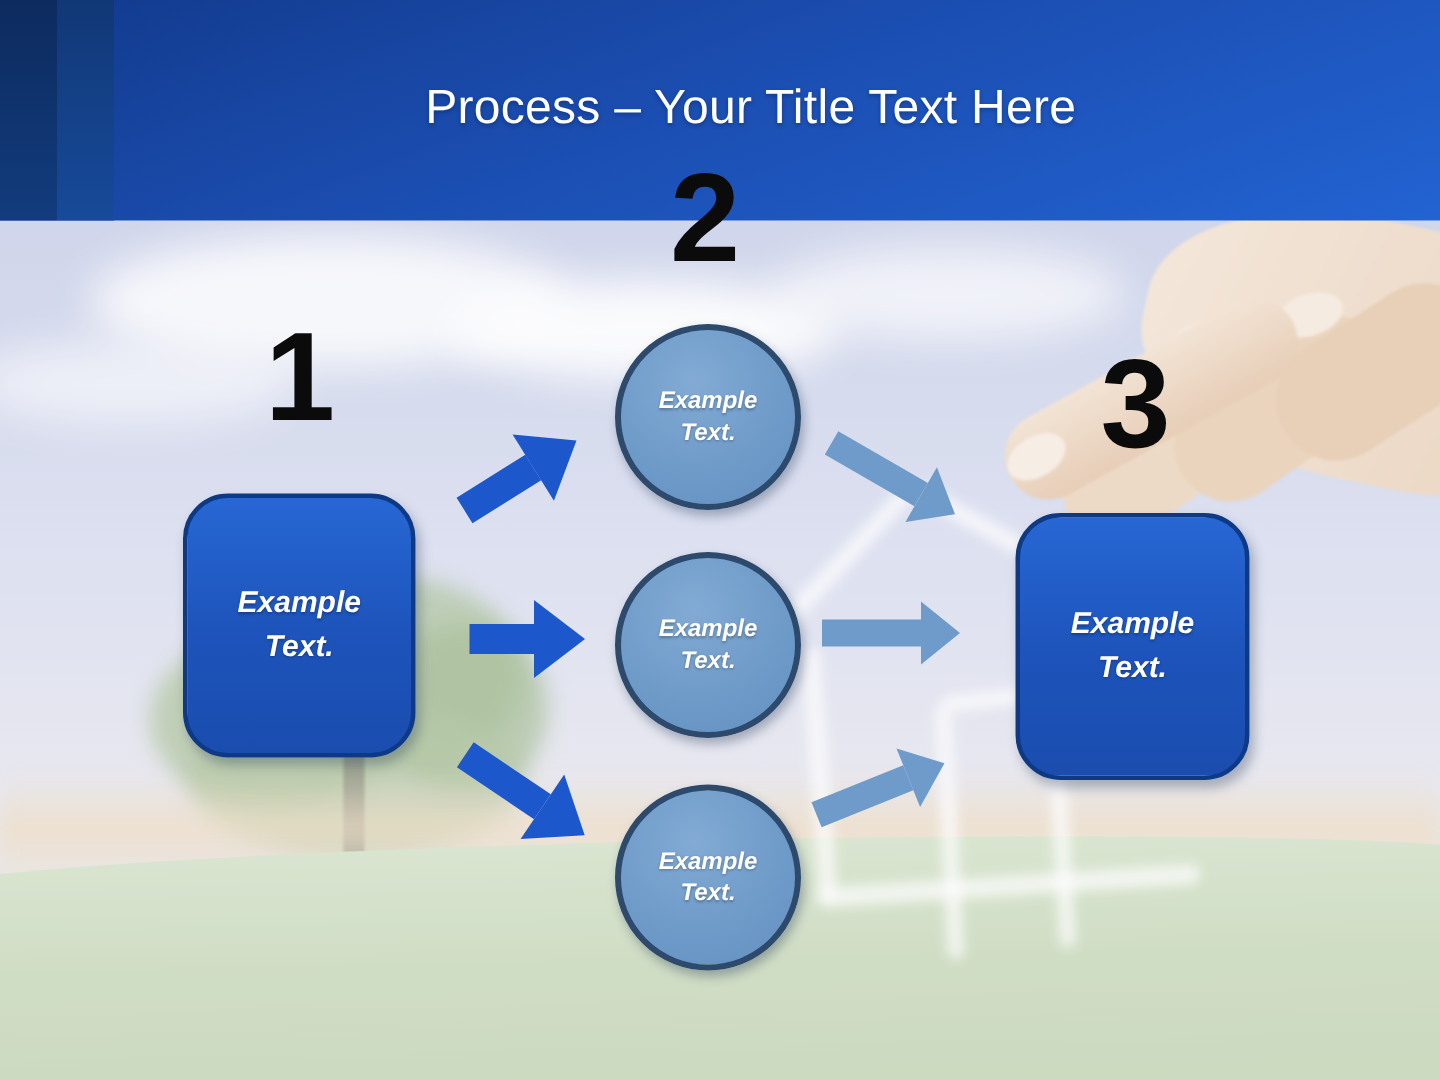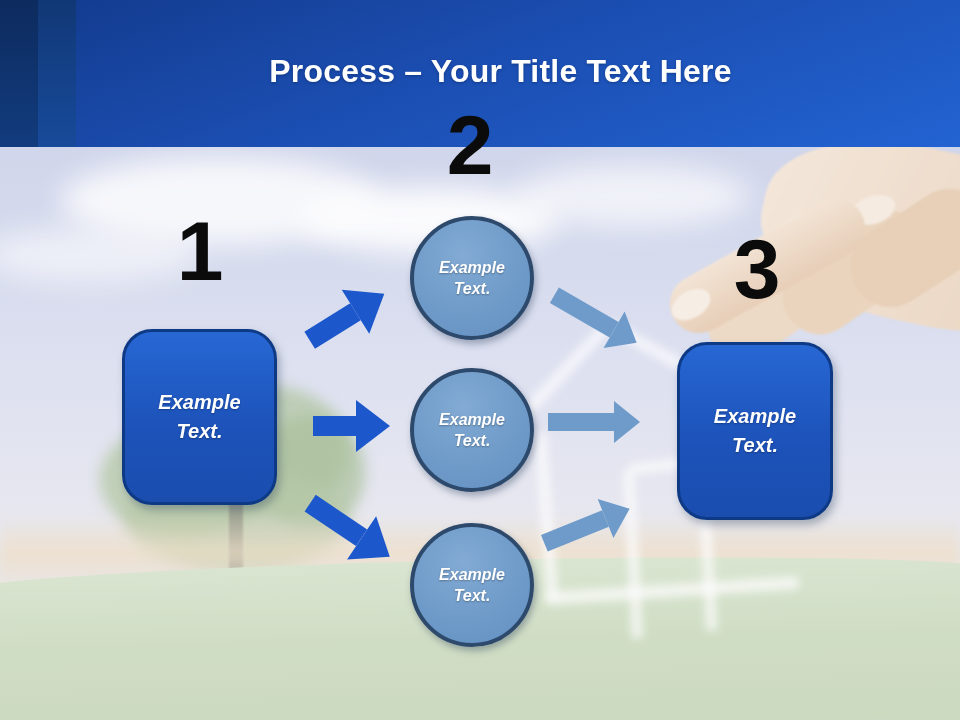--- a/index.html
+++ b/index.html
@@ -59,22 +59,22 @@
     background:#f5e8da;}
   .wash{position:absolute;inset:0;background:rgba(248,248,252,.22);}
   
   .header{position:absolute;left:0;top:0;width:960px;height:147px;
     background:linear-gradient(160deg,#123a8c 0%,#1b4db0 45%,#2263d2 100%);}
   .stripe{position:absolute;top:0;height:147px;}
   .stripe.s1{left:0;width:38px;background:linear-gradient(180deg,#0d2b5e,#123c7e);}
   .stripe.s2{left:38px;width:38px;background:linear-gradient(180deg,#113876,#174a9a);}
   .title{position:absolute;left:0;top:53px;width:100%;text-align:center;color:#fff;
     font-size:32px;letter-spacing:.2px;text-shadow:0 1px 3px rgba(0,25,70,.4);}
-  .title .em{font-weight:700;margin-left:41px;}
-  .title .rest{font-weight:700;white-space:pre;}
+  .title .em{font-weight:400;margin-left:41px;}
+  .title .rest{font-weight:400;white-space:pre;}
   
   .num{position:absolute;width:100px;text-align:center;color:#0b0b0b;
     font-size:84px;line-height:84px;font-weight:700;}
   .n1{left:150px;top:209px;}
   .n2{left:420px;top:103px;}
   .n3{left:707px;top:227px;}
   .pbox{position:absolute;border-radius:30px;border:3px solid #0e3a85;
     background:linear-gradient(180deg,#2767d4 0%,#1d53ba 55%,#1a4dae 100%);
     box-shadow:3px 5px 8px rgba(40,60,90,.35);
     display:flex;align-items:center;justify-content:center;box-sizing:border-box;}

